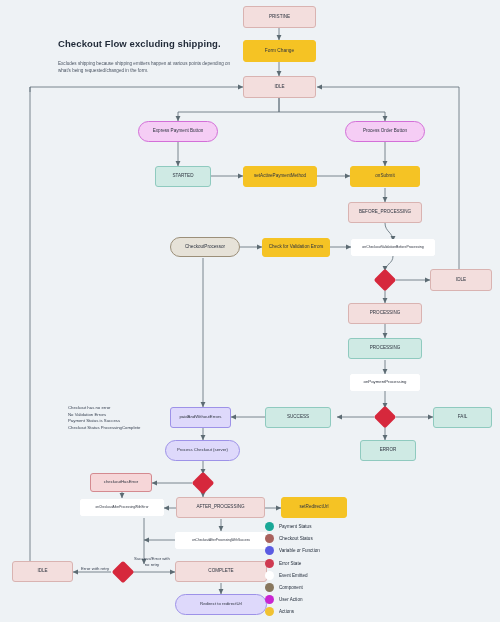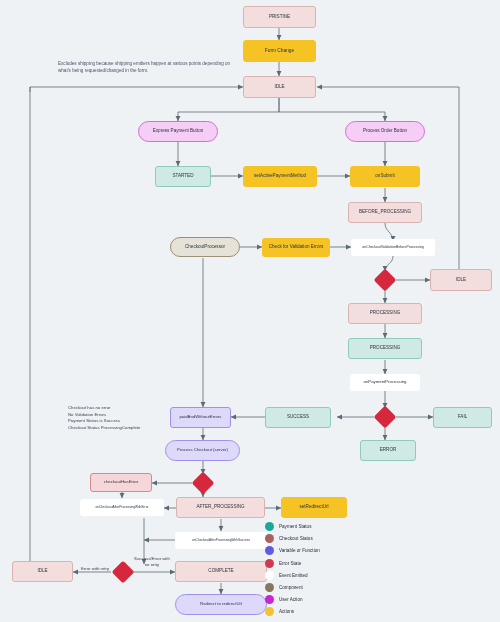--- a/index.html
+++ b/index.html
@@ -135,20 +135,21 @@
       <path d="M30,561 L30,87 L243,87"></path>
 
       <path d="M459,270 L459,87 L317,87"></path>
 
     </g>
     <g fill="none" stroke="#5c6b73" stroke-width="0.8">
       <path d="M30,87 L30,92"></path>
     </g>
   </svg>
 
+  <div class="title" style="left:58px;top:38px;">Checkout Flow excluding shipping.</div>
   <div class="subtitle" style="left:58px;top:60px;">Excludes shipping because shipping emitters happen at various points depending on what's being requested/changed in the form.</div>
 
   <div class="node k-checkout" style="left:243px;top:6px;width:73px;height:22px;font-size:4.6px;">PRISTINE</div>
 
   <div class="node k-action" style="left:243px;top:40px;width:73px;height:22px;font-size:4.8px;">Form Change</div>
 
   <div class="node k-checkout" style="left:243px;top:76px;width:73px;height:22px;font-size:4.6px;">IDLE</div>
 
   <div class="node k-user" style="left:138px;top:121px;width:80px;height:21px;font-size:4.6px;">Express Payment Button</div>
 

